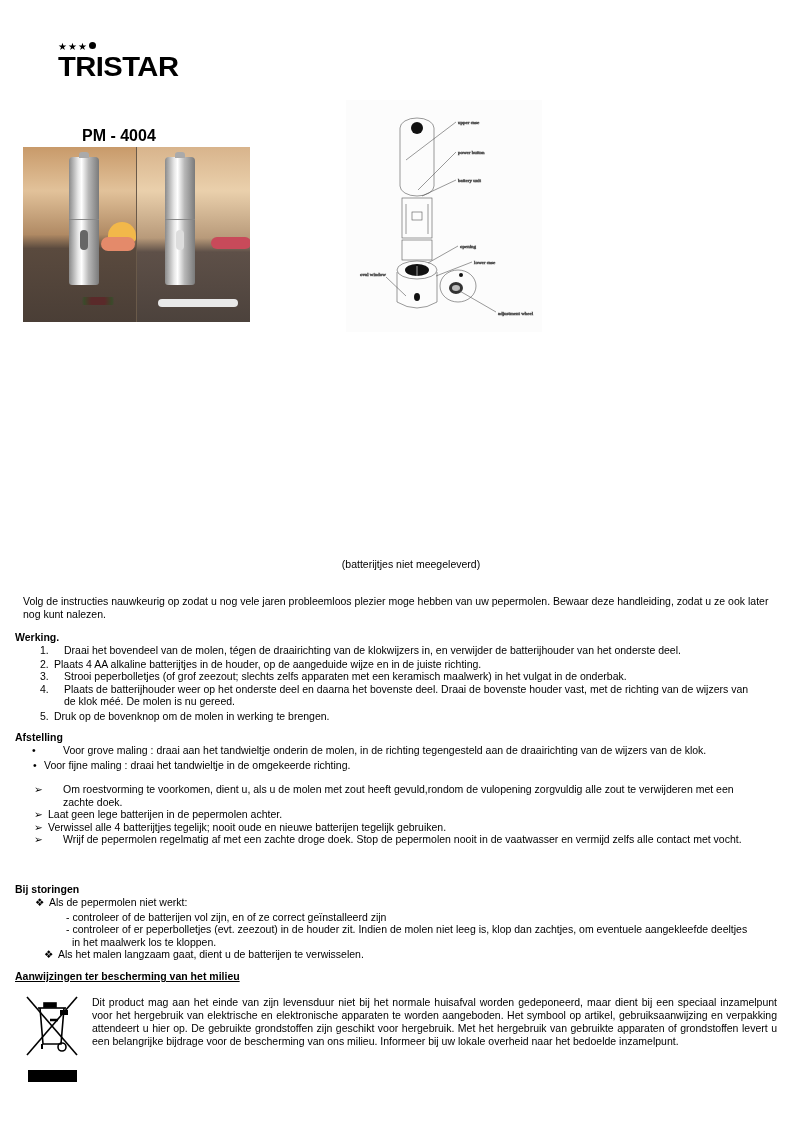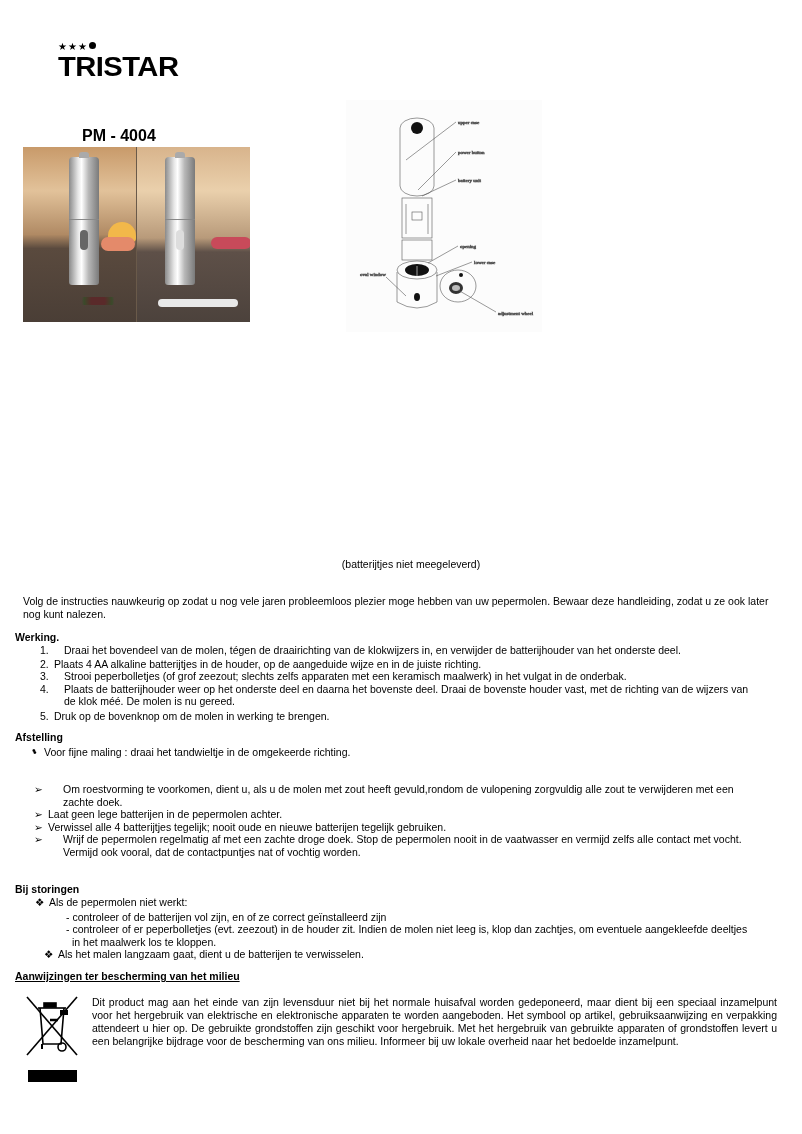--- a/index.html
+++ b/index.html
@@ -155,20 +155,21 @@
   <div class="row" style="padding-left:39px;margin-top:2px;">
     <span class="num" style="left:25px;">5.</span>
     <span>Druk op de bovenknop om de molen in werking te brengen.</span>
   </div>
 </div>
 
 <div class="abs section" style="top:731px;">
   <div class="h">Afstelling</div>
   <div class="row" style="padding-left:48px;">
     <span class="num" style="left:17px;">•</span>
+    <span>Voor grove maling : draai aan het tandwieltje onderin de molen, in de richting tegengesteld aan de draairichting van de wijzers van de klok.</span>
   </div>
   <div class="row" style="padding-left:29px;margin-top:2px;">
     <span class="num" style="left:18px;">•</span>
     <span>Voor fijne maling : draai het tandwieltje in de omgekeerde richting.</span>
   </div>
 </div>
 
 <div class="abs section" style="top:783px;">
   <div class="row" style="padding-left:48px;">
     <span class="num" style="left:19px;">➢</span>
@@ -181,23 +182,20 @@
     <span class="num" style="left:19px;">➢</span>
     <span>Laat geen lege batterijen in de pepermolen achter.</span>
   </div>
   <div class="row" style="padding-left:33px;">
     <span class="num" style="left:19px;">➢</span>
     <span>Verwissel alle 4 batterijtjes tegelijk; nooit oude en nieuwe batterijen tegelijk gebruiken.</span>
   </div>
   <div class="row" style="padding-left:48px;">
     <span class="num" style="left:19px;">➢</span>
     <span>Wrijf de pepermolen regelmatig af met een zachte droge doek. Stop de pepermolen nooit in de vaatwasser en vermijd zelfs alle contact met vocht.</span>
-  </div>
-  <div class="row" style="padding-left:48px;">
-    <span>Vermijd ook vooral, dat de contactpuntjes nat of vochtig worden.</span>
   </div>
 </div>
 
 <div class="abs section" style="top:883px;">
   <div class="h">Bij storingen</div>
   <div class="row" style="padding-left:34px;">
     <span class="num" style="left:20px;">❖</span>
     <span>Als de pepermolen niet werkt:</span>
   </div>
   <div class="row" style="padding-left:51px;margin-top:2px;">

